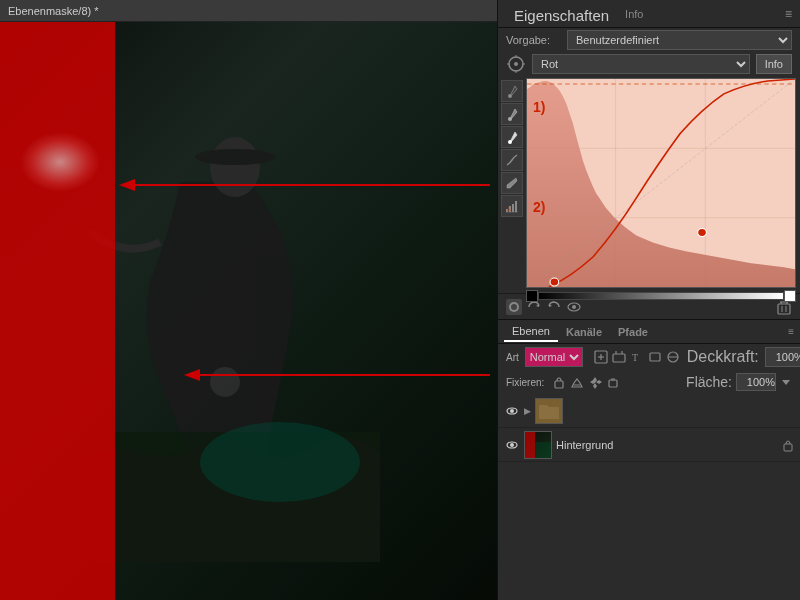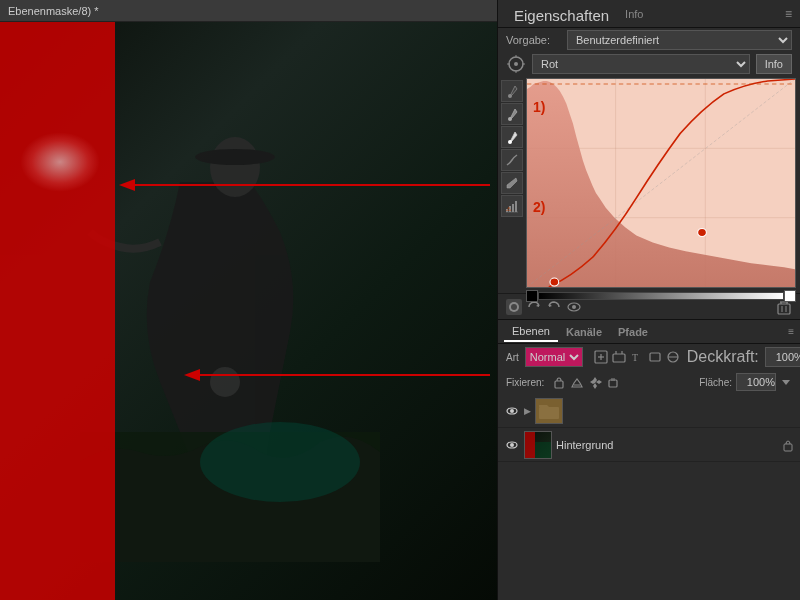--- a/index.html
+++ b/index.html
@@ -309,21 +309,21 @@
     .fix-row {
       display: flex;
       align-items: center;
       padding: 3px 8px;
       height: 24px;
       gap: 4px;
     }
 
     .fix-label { color: #aaa; font-size: 10px; }
 
-    .area-label { margin-left: auto; color: #aaa; font-size: 10px; }
+    .area-label { margin-left: auto; color: #aaa; font-size: 14px; }
 
     
     .layer-item {
       display: flex;
       align-items: center;
       height: 34px;
       padding: 0 6px;
       gap: 4px;
       cursor: pointer;
       border-bottom: 1px solid #222;

